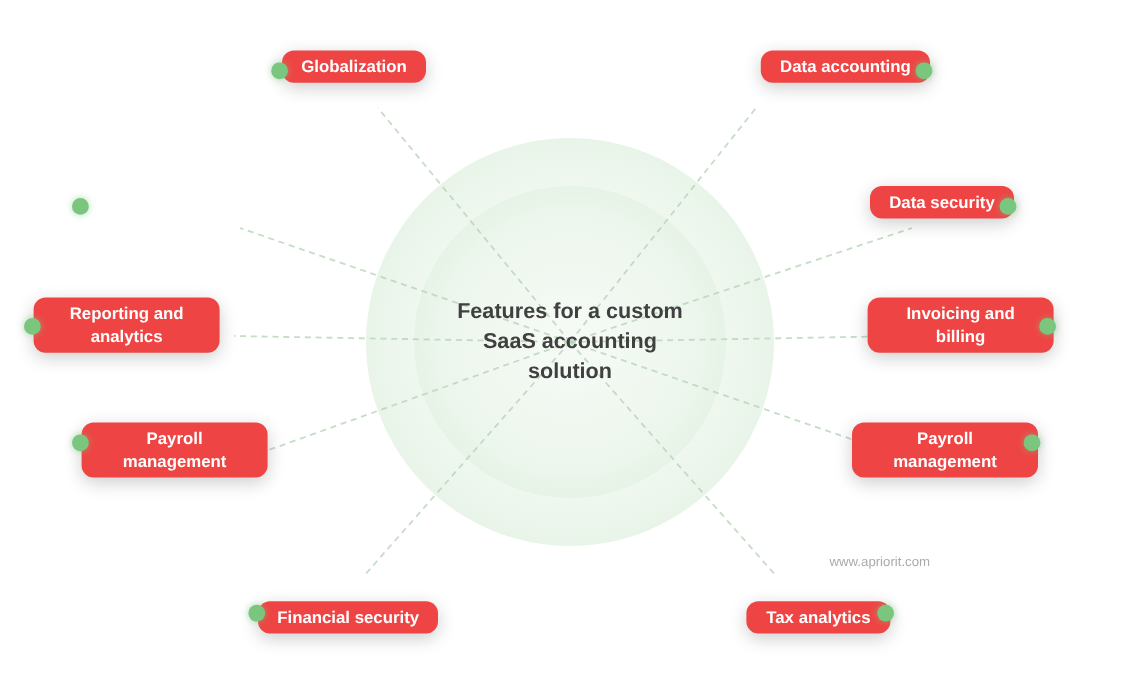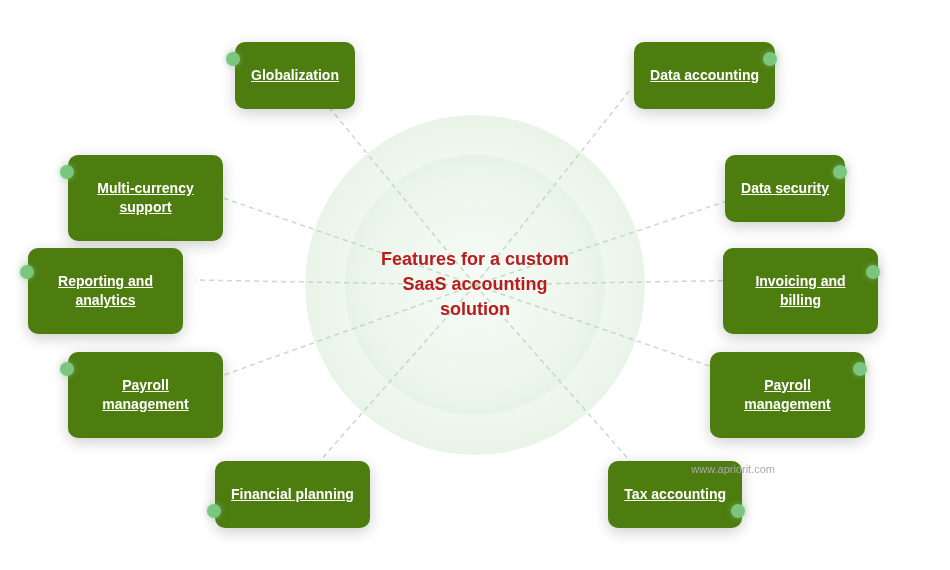--- a/index.html
+++ b/index.html
@@ -50,40 +50,39 @@
       left: 50%;
       transform: translate(-50%, -50%);
       text-align: center;
       width: 200px;
       z-index: 10;
     }
 
     .center-text h2 {
       font-size: 18px;
       font-weight: 800;
-      color: #b91c1c;
+      color: #404040;
       line-height: 1.4;
     }
 
     
     .feature-box {
       position: absolute;
-      background: #4d7c0f;
+      background: #ef4444;
       color: #ffffff;
       border-radius: 10px;
-      padding: 24px 16px;
+      padding: 4px 16px;
       text-align: center;
       font-size: 14px;
       font-weight: 600;
       line-height: 1.35;
       min-width: 120px;
       max-width: 155px;
       z-index: 20;
       box-shadow: 0 4px 15px rgba(0,0,0,0.2);
-      text-decoration: underline;
     }
 
     
     .green-dot {
       width: 14px;
       height: 14px;
       background: #7bc67e;
       border-radius: 50%;
       position: absolute;
       z-index: 25;
@@ -250,23 +249,20 @@
   <div class="feature-box box-globalization">
     <span>Globalization</span>
   </div>
   <div class="green-dot dot-globalization"></div>
 
   <div class="feature-box box-core-accounting">
     <span>Data accounting</span>
   </div>
   <div class="green-dot dot-core-accounting"></div>
 
-  <div class="feature-box box-multi-currency">
-    <span>Multi-currency support</span>
-  </div>
   <div class="green-dot dot-multi-currency"></div>
 
   <div class="feature-box box-data-security">
     <span>Data security</span>
   </div>
   <div class="green-dot dot-data-security"></div>
 
   <div class="feature-box box-reporting">
     <span>Reporting and analytics</span>
   </div>
@@ -281,24 +277,24 @@
     <span>Payroll management</span>
   </div>
   <div class="green-dot dot-payroll"></div>
 
   <div class="feature-box box-expense">
     <span>Payroll management</span>
   </div>
   <div class="green-dot dot-expense"></div>
 
   <div class="feature-box box-financial">
-    <span>Financial planning</span>
+    <span>Financial security</span>
   </div>
   <div class="green-dot dot-financial"></div>
 
   <div class="feature-box box-tax">
-    <span>Tax accounting</span>
+    <span>Tax analytics</span>
   </div>
   <div class="green-dot dot-tax"></div>
 
   <div class="watermark">www.apriorit.com</div>
 
 </div>
 
 </body></html>

